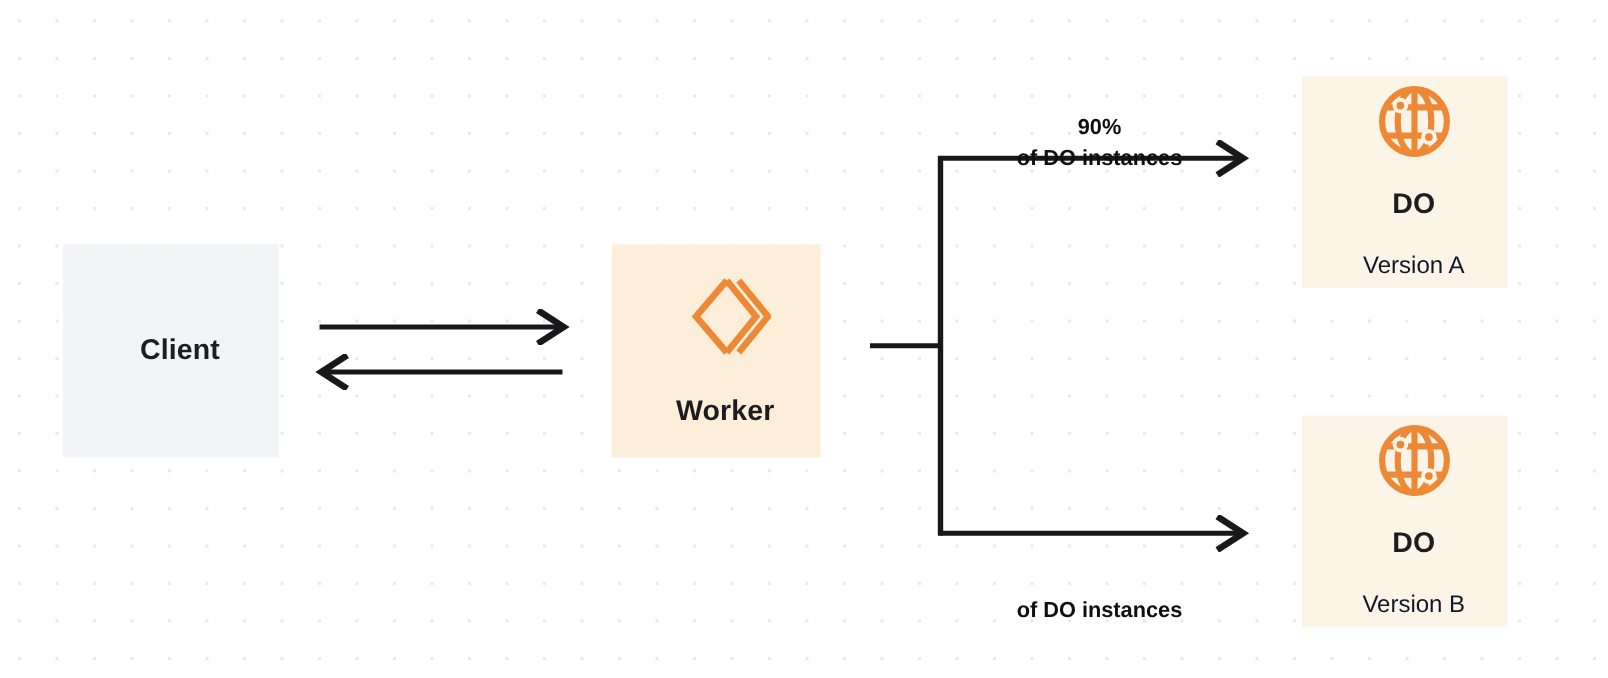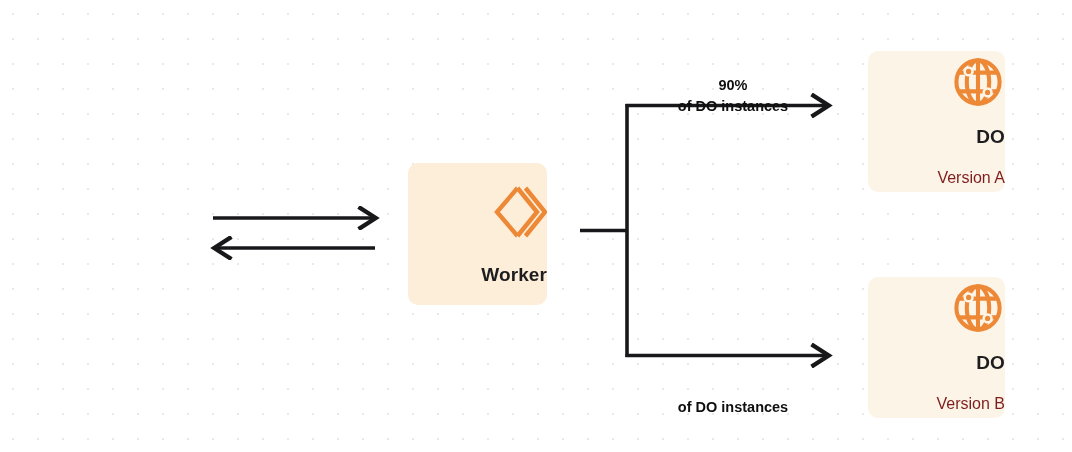--- a/index.html
+++ b/index.html
@@ -20,23 +20,23 @@
     background-color: #ffffff;
     background-image: radial-gradient(circle at 1px 1px, #e9e9ec 1.15px, transparent 1.3px);
     background-size: 25px 25px;
     background-position: 12px 13px;
   }
   .node {
     position: absolute;
     box-sizing: border-box;
     display: flex;
     flex-direction: column;
-    align-items: flex-end;
+    align-items: center;
     justify-content: center;
-    border-radius: 10px;
+    border-radius: 0;
     padding-left: 12px;
   }
   #node-client {
     left: 42px;
     top: 163px;
     width: 144px;
     height: 142px;
     background-color: #f3f4f6;
   }
   #node-worker {
@@ -63,21 +63,21 @@
   .node-title {
     font-size: 19px;
     font-weight: bold;
     color: #1d1d1f;
     letter-spacing: 0.1px;
     line-height: 1.2;
   }
   .node-sub {
     font-size: 16px;
     font-weight: normal;
-    color: #7f1d1d;
+    color: #0f172a;
     line-height: 1.35;
     margin-top: 18px;
   }
   .worker-icon {
     margin-bottom: 18px;
   }
   .do-icon {
     margin-bottom: 13px;
   }
   .edge-label {
@@ -130,20 +130,23 @@
 
     <line x1="580" y1="230.5" x2="628" y2="230.5" stroke="#18181b" stroke-width="3.4"></line>
 
     <line x1="627" y1="104" x2="627" y2="357" stroke="#18181b" stroke-width="3.6"></line>
 
     <line x1="625.5" y1="105.5" x2="828" y2="105.5" stroke="#18181b" stroke-width="3.4" marker-end="url(#arrow-right)"></line>
 
     <line x1="625.5" y1="355.5" x2="828" y2="355.5" stroke="#18181b" stroke-width="3.4" marker-end="url(#arrow-right)"></line>
   </svg>
 
+  <div class="node" id="node-client">
+    <div class="node-title">Client</div>
+  </div>
 
   <div class="node" id="node-worker">
     <span class="worker-icon">
       <svg width="60" height="60" viewBox="0 0 60 60" xmlns="http://www.w3.org/2000/svg">
 
         <path d="M 30.5 6 L 10 30 L 30.5 54" fill="none" stroke="#ed8936" stroke-width="4.4" stroke-linejoin="miter" stroke-linecap="butt"></path>
         <path d="M 30.5 6 L 50 30 L 30.5 54" fill="none" stroke="#ed8936" stroke-width="4.4" stroke-linejoin="miter" stroke-linecap="butt"></path>
 
         <path d="M 38.5 6 L 58 30 L 38.5 54" fill="none" stroke="#ed8936" stroke-width="4.4" stroke-linejoin="miter" stroke-linecap="butt"></path>
       </svg>

